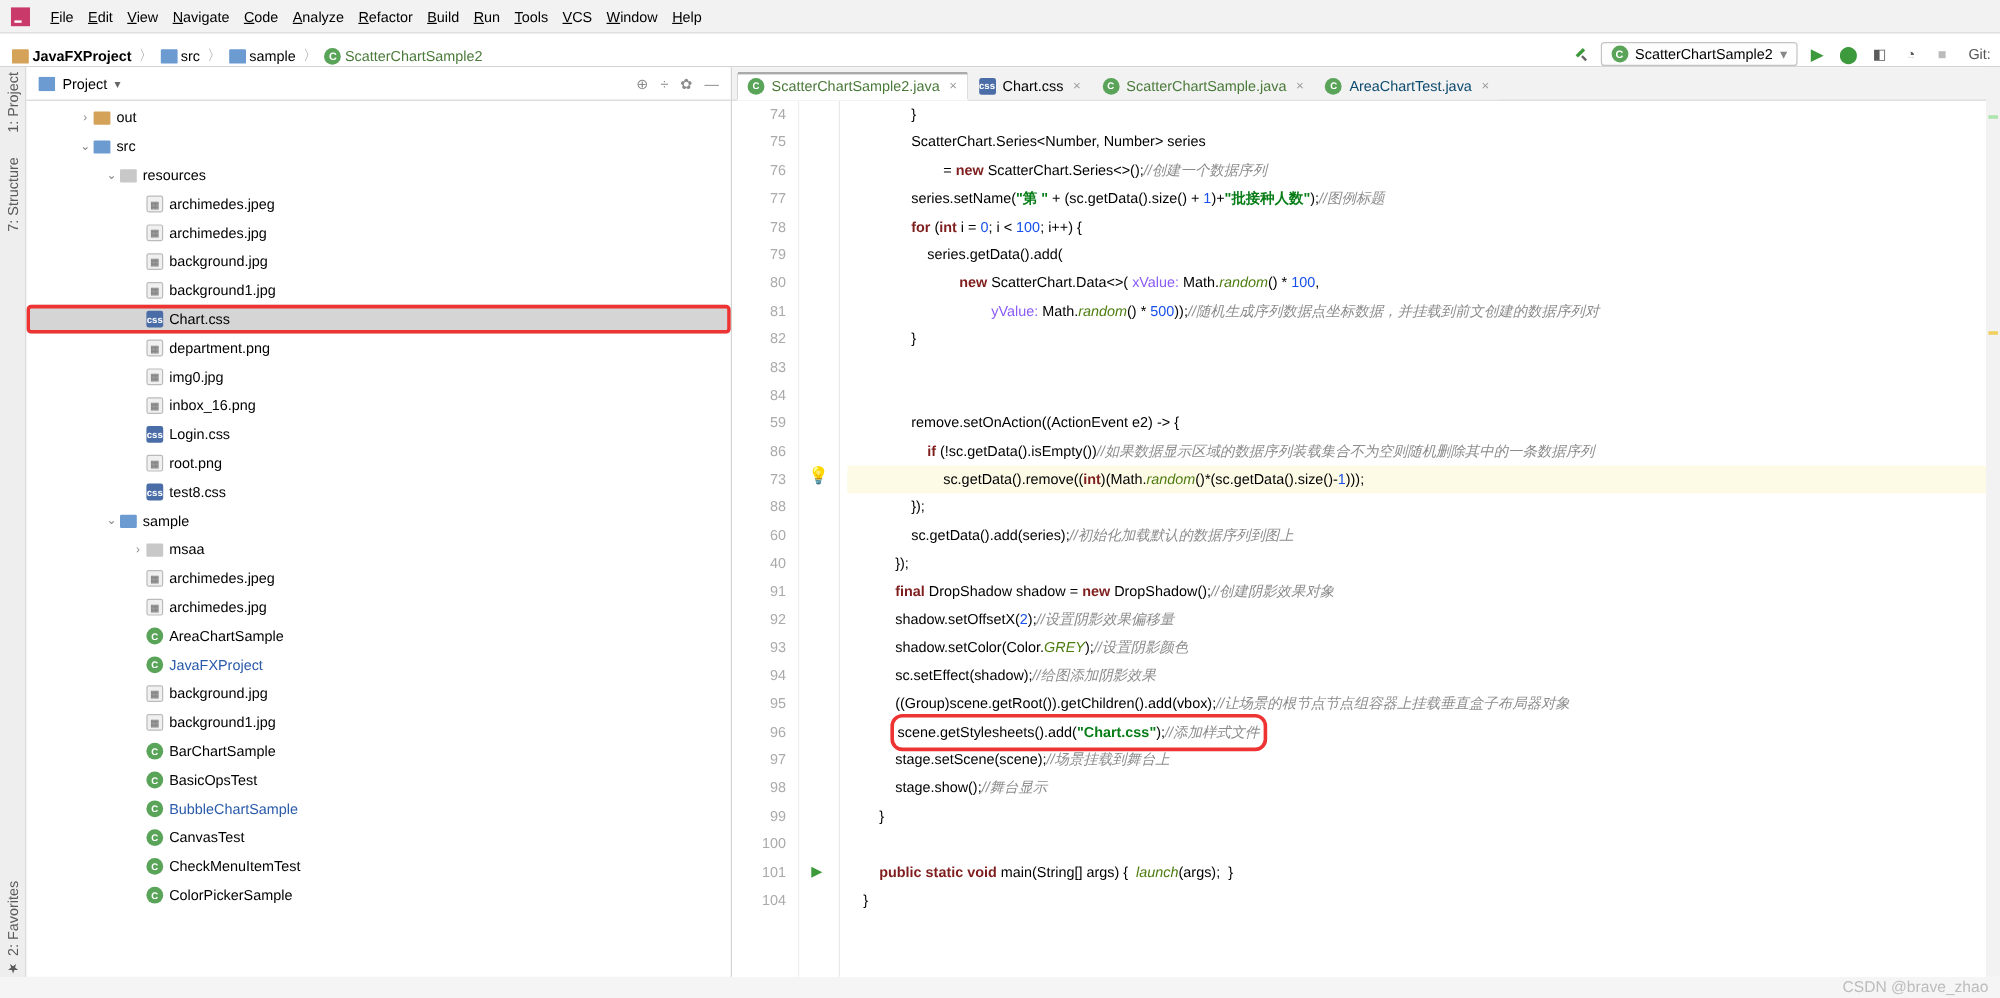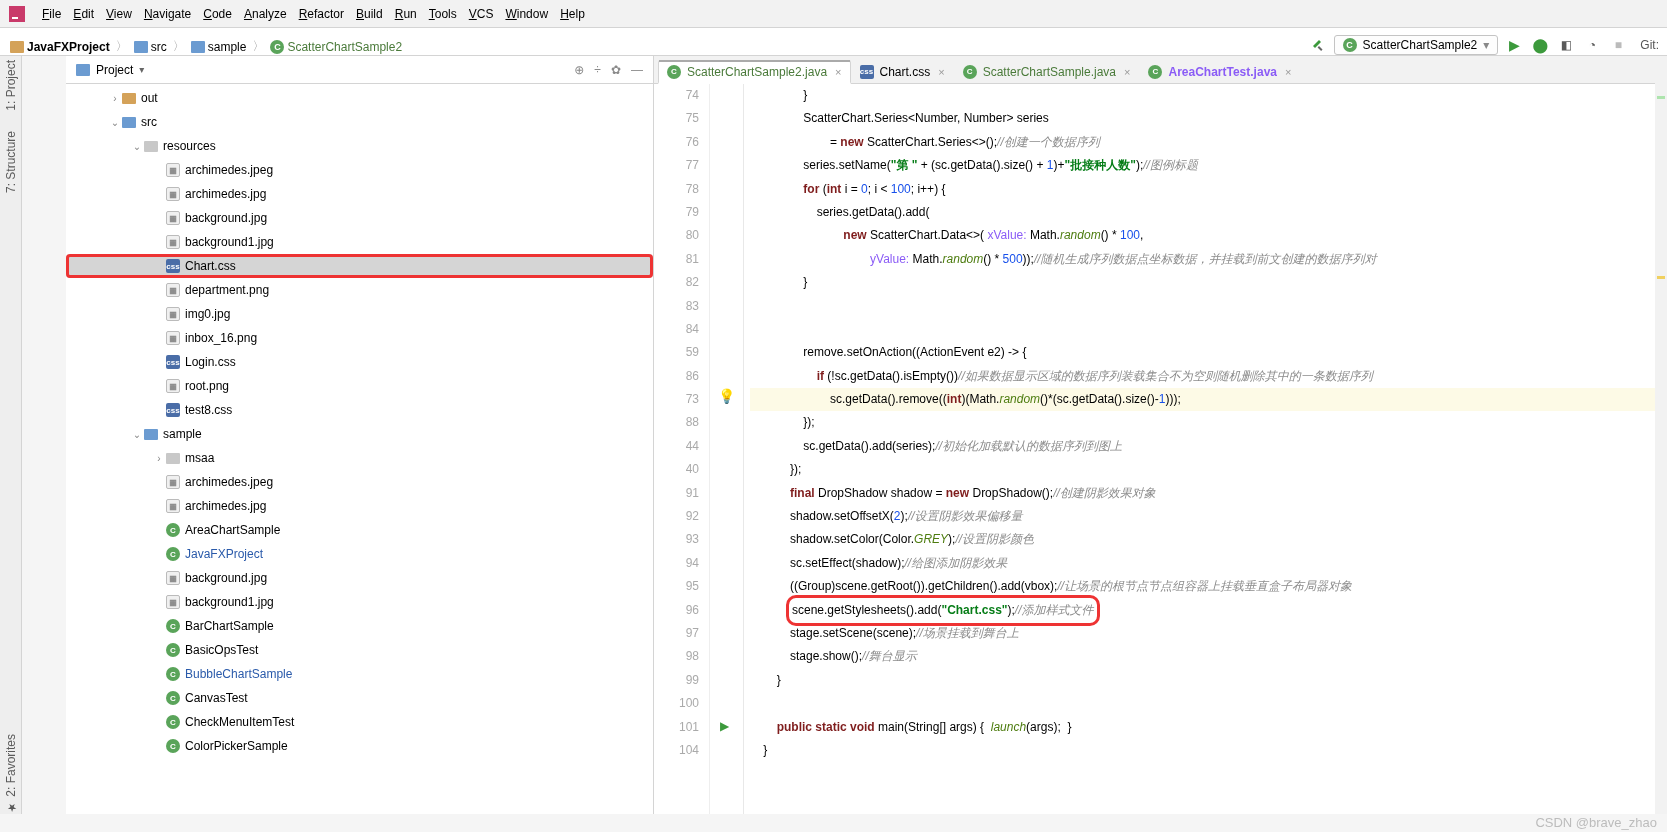--- a/index.html
+++ b/index.html
@@ -31,21 +31,21 @@
 .bug { color: #3c9a3c; font-size: 14px; }
 
 
 .main { display: flex; height: calc(100% - 56px - 18px); }
 
 
 .edge-labels { width: 22px; background: #eeeeee; border-right: 1px solid #d4d4d4; display: flex; flex-direction: column; align-items: center; padding-top: 4px; gap: 20px; }
 .edge-label { writing-mode: vertical-rl; transform: rotate(180deg); font-size: 11px; color: #5a5a5a; display: flex; align-items: center; gap: 4px; }
 
 
-.sidebar { width: 588px; background: #fff; border-right: 1px solid #d4d4d4; display: flex; flex-direction: column; margin-left: 44px; }
+.sidebar { width: 588px; background: #fff; border-right: 1px solid #d4d4d4; display: flex; flex-direction: column; }
 .sidebar-header { height: 28px; border-bottom: 1px solid #d4d4d4; display: flex; align-items: center; padding: 0 10px; gap: 6px; }
 .sidebar-header .title { font-size: 12px; color: #000; }
 .sidebar-header .arrow { color: #666; font-size: 10px; }
 .sidebar-header-icons { margin-left: auto; display: flex; gap: 10px; color: #8a8a8a; }
 .tree { flex: 1; overflow: auto; padding: 2px 0; }
 .tree-row { height: 24px; display: flex; align-items: center; padding-left: 8px; cursor: pointer; white-space: nowrap; }
 .tree-row.selected { background: #d5d5d5; }
 .tree-row.highlighted { outline: 3px solid #e33; outline-offset: -3px; border-radius: 4px; }
 .tree-toggle { width: 14px; color: #888; font-size: 10px; display: inline-block; text-align: center; }
 .tree-label { margin-left: 3px; }
@@ -59,21 +59,21 @@
 .tree-label.blue { color: #2a5aaa; }
 
 
 .editor-area { flex: 1; display: flex; flex-direction: column; background: #fff; min-width: 0; }
 .tabs { height: 28px; border-bottom: 1px solid #d4d4d4; display: flex; align-items: flex-end; padding: 0 4px; background: #f2f2f2; }
 .tab { height: 24px; display: flex; align-items: center; padding: 0 8px; gap: 4px; background: #f2f2f2; border: 1px solid transparent; border-bottom: none; cursor: pointer; }
 .tab.active { background: #fff; border-color: #d4d4d4; border-radius: 3px 3px 0 0; position: relative; border-bottom: 2px solid #fff; margin-bottom: -1px; }
 .tab.active::after { content:''; position:absolute; top:-1px; left:0; right:0; height:2px; background:#aaa; }
 .tab .close { color: #999; font-size: 11px; margin-left: 4px; }
 .tab-label.green { color: #4a7a3a; }
-.tab-label.blue { color: #8b5cf6; font-weight: bold; }
+.tab-label.blue { color: #0c4a6e; }
 
 .editor-body { flex: 1; display: flex; overflow: hidden; font-family: "JetBrains Mono", Consolas, monospace; font-size: 13px; background: #fff; }
 .gutter { width: 56px; background: #fff; border-right: 1px solid #eee; text-align: right; padding-right: 10px; color: #aaa; line-height: 23.4px; }
 .gutter div { height: 23.4px; text-align: right; }
 .gutter-icons { width: 34px; border-right: 1px solid #e8e8e8; position: relative; }
 .bulb { position: absolute; left: 8px; color: #d4a017; font-size: 14px; }
 .play-g { position: absolute; left: 10px; color: #3c9a3c; font-size: 12px; }
 .code { flex: 1; overflow: auto; line-height: 23.4px; white-space: pre; padding-left: 6px; position: relative; }
 .code-line { height: 23.4px; }
 .code-line.curr { background: #fdfae6; }
@@ -349,21 +349,21 @@
           <div>79</div>
           <div>80</div>
           <div>81</div>
           <div>82</div>
           <div>83</div>
           <div>84</div>
           <div>59</div>
           <div>86</div>
           <div>73</div>
           <div>88</div>
-          <div>44</div>
+          <div>60</div>
           <div>40</div>
           <div>91</div>
           <div>92</div>
           <div>93</div>
           <div>94</div>
           <div>95</div>
           <div>96</div>
           <div>97</div>
           <div>98</div>
           <div>99</div>

